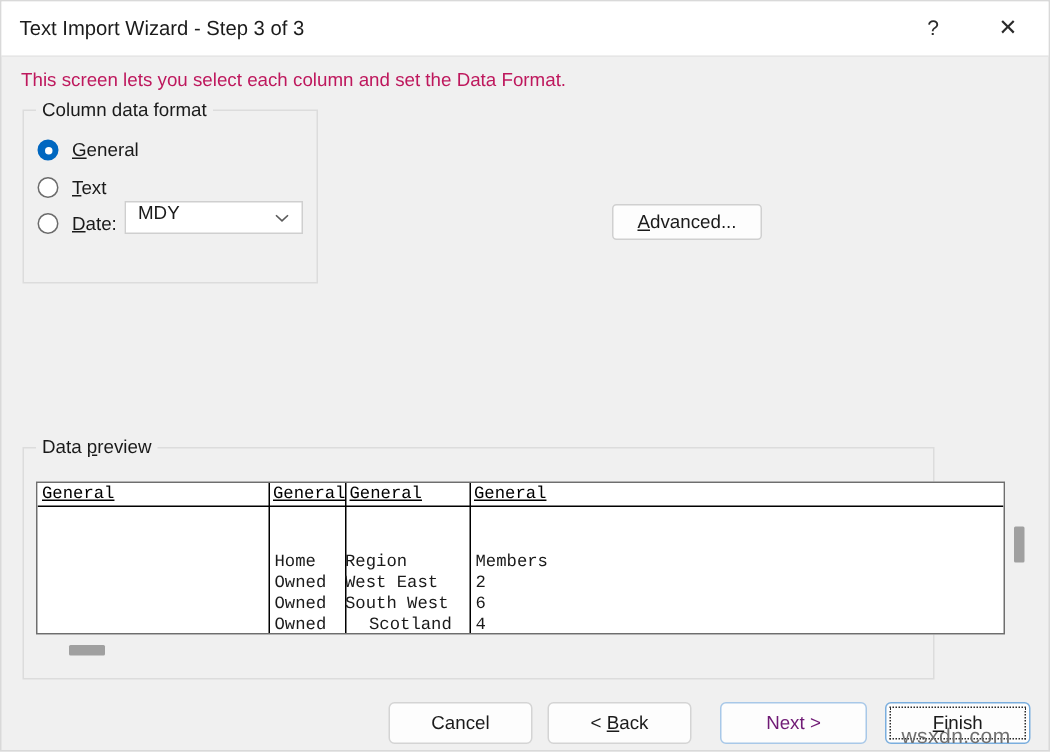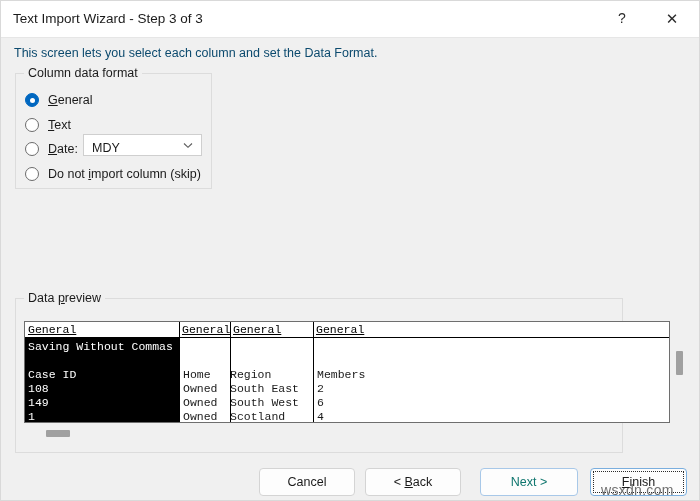--- a/index.html
+++ b/index.html
@@ -75,21 +75,21 @@
     height: 1px;
     background: #e6e6e6;
   }
 
   
   #intro-text {
     position: absolute;
     left: 13px;
     top: 45px;
     font-size: 12.5px;
-    color: #0c4a6e;
+    color: #be185d;
     white-space: nowrap;
   }
 
   
   .groupbox {
     position: absolute;
     border: 1px solid #dcdcdc;
     box-sizing: border-box;
     background: transparent;
     text-align: center;
@@ -166,21 +166,21 @@
   #date-combo {
     position: absolute;
     left: 82px;
     top: 133px;
     width: 119px;
     height: 22px;
     background: #ffffff;
     border: 1px solid #cfcfcf;
     box-sizing: border-box;
     display: flex;
-    align-items: flex-end;
+    align-items: flex-start;
   }
   #date-combo-value {
     margin-left: 8px;
     font-size: 12.5px;
     color: #1a1a1a;
   }
   #date-combo-chevron {
     position: absolute;
     right: 7px;
     top: 3px;
@@ -321,21 +321,21 @@
     font-family: "Liberation Sans", sans-serif;
     font-size: 12.5px;
     color: #1a1a1a;
     cursor: default;
     padding: 0;
   }
   #btn-cancel { left: 258px; width: 96px; }
   #btn-back   { left: 364px; width: 96px; }
   #btn-next   {
     left: 479px; width: 98px;
-    color: #0f766e;
+    color: #701a75;
     border: 1px solid #a8c8e8;
   }
   #btn-finish {
     left: 589px; width: 97px;
     border: 1px solid #7aaede;
   }
   #btn-finish .focus-ring {
     position: absolute;
     left: 2px; top: 2px; right: 2px; bottom: 2px;
     border: 1px dotted #2b2b2b;
@@ -384,76 +384,67 @@
     <div class="radio-row" id="radio-text">
       <span class="radio-mark"></span>
       <span class="radio-label"><span class="mn">T</span>ext</span>
     </div>
 
     <div class="radio-row" id="radio-date">
       <span class="radio-mark"></span>
       <span class="radio-label"><span class="mn">D</span>ate:</span>
     </div>
 
-    <div class="radio-row" id="radio-skip">
-      <span class="radio-mark"></span>
-      <span class="radio-label">Do not <span class="mn">i</span>mport column (skip)</span>
-    </div>
   </div>
 
   <div id="date-combo">
     <span id="date-combo-value">MDY</span>
     <span id="date-combo-chevron">
       <svg width="12" height="14" viewBox="0 0 12 14" aria-hidden="true">
         <path d="M2 5.5 L6 9.3 L10 5.5" fill="none" stroke="#5a5a5a" stroke-width="1.1"></path>
       </svg>
     </span>
   </div>
 
+  <button id="advanced-btn">
+    <span><span class="mn">A</span>dvanced...</span>
+  </button>
 
   <div class="groupbox" id="group-preview">
     <span class="group-legend">Data <span class="mn">p</span>review</span>
 
     <div id="preview-pane">
       <div id="preview-header">
         <div class="hdr-cell" style="left:3px;">General</div>
         <div class="hdr-cell" style="left:157px;">General</div>
         <div class="hdr-cell" style="left:208px;">General</div>
         <div class="hdr-cell" style="left:291px;">General</div>
       </div>
 
       <div class="col-sep" style="left:154px;"></div>
       <div class="col-sep" style="left:205px;"></div>
       <div class="col-sep" style="left:288px;"></div>
 
-      <div class="data-col selected" style="left:0px; width:154px;">
-        <div class="cell" style="top:2px;">Saving Without Commas</div>
-        <div class="cell" style="top:16px;"></div>
-        <div class="cell" style="top:30px;">Case ID</div>
-        <div class="cell" style="top:44px;">108</div>
-        <div class="cell" style="top:58px;">149</div>
-        <div class="cell" style="top:72px;">1</div>
-      </div>
 
       <div class="data-col" style="left:155px; width:50px;">
         <div class="cell" style="top:2px;"></div>
         <div class="cell" style="top:16px;"></div>
         <div class="cell" style="top:30px;">Home</div>
         <div class="cell" style="top:44px;">Owned</div>
         <div class="cell" style="top:58px;">Owned</div>
         <div class="cell" style="top:72px;">Owned</div>
       </div>
 
       <div class="data-col" style="left:202px; width:82px;">
         <div class="cell" style="top:2px;"></div>
         <div class="cell" style="top:16px;"></div>
         <div class="cell" style="top:30px;">Region</div>
-        <div class="cell" style="top:44px;">South East</div>
+        <div class="cell" style="top:44px;">West East</div>
         <div class="cell" style="top:58px;">South West</div>
-        <div class="cell" style="top:72px;">Scotland</div>
+        <div class="cell" style="top:72px;margin-left:16px;">Scotland</div>
       </div>
 
       <div class="data-col" style="left:289px; right:16px;">
         <div class="cell" style="top:2px;"></div>
         <div class="cell" style="top:16px;"></div>
         <div class="cell" style="top:30px;">Members</div>
         <div class="cell" style="top:44px;">2</div>
         <div class="cell" style="top:58px;">6</div>
         <div class="cell" style="top:72px;">4</div>
       </div>

